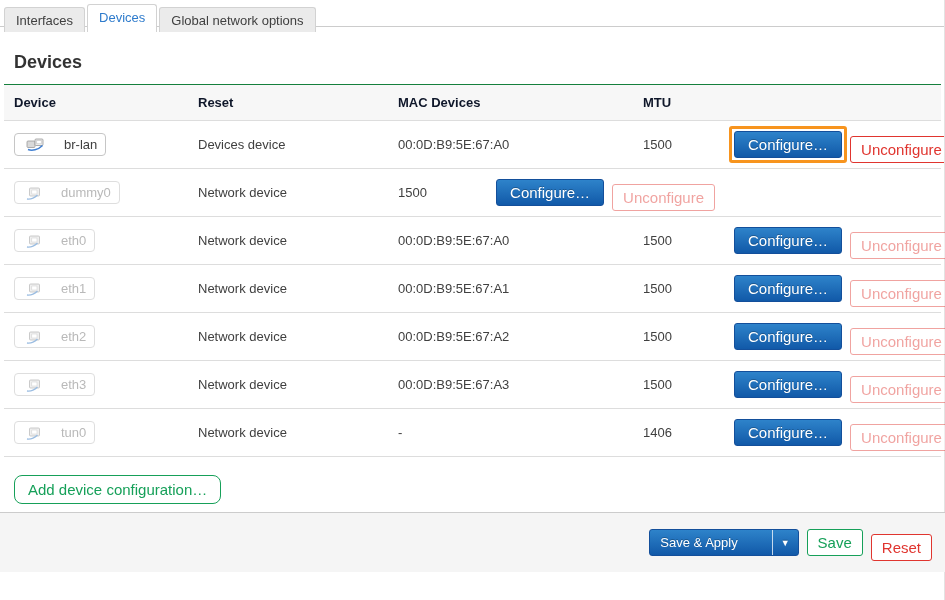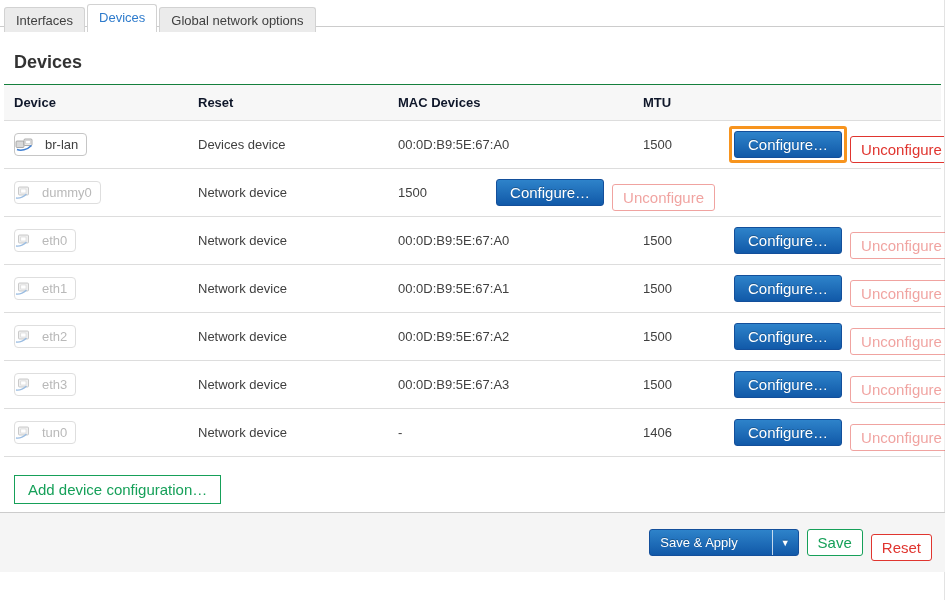--- a/index.html
+++ b/index.html
@@ -31,25 +31,25 @@
     background:#f7f7f7; border-top:1px solid #15803d; border-bottom:1px solid #ddd;
     font-weight:bold; color:#0f172a;
   }
   .thead > div { padding:10px 0 10px 10px; }
   .trow { align-items:center; height:48px; border-bottom:1px solid #ddd; }
   .trow > div { padding-left:10px; }
   .cell-actions { display:flex; justify-content:flex-end; align-items:center; gap:8px; padding-right:9px !important; }
 
   
   .dev-badge {
-    display:inline-flex; align-items:center; gap:11px;
+    display:inline-flex; align-items:center; gap:19px;
     border:1px solid #c6c6c6; border-radius:4px; background:#fff;
-    padding:3px 8px 3px 0; color:#404040;
-  }
-  .dev-badge.inactive { color:#b9b9b9; border-color:#dedede; }
+    padding:3px 8px 3px 11px; color:#404040;
+  }
+  .dev-badge.inactive { color:#b9b9b9; border-color:#dedede;align-items:flex-end; }
   .dev-badge.inactive svg { opacity:.75; }
   .dev-badge svg { display:block; }
 
   
   .btn {
     display:inline-block; border-radius:3px; padding:5px 10px; line-height:15px;
     font-family:"Liberation Sans", sans-serif; font-size:15px; cursor:pointer;
     background:#fff; border:1px solid transparent; white-space:nowrap;
   }
   .btn-blue {
@@ -61,21 +61,21 @@
   .btn-green { color:#16a059; border-color:#16a059; }
   .btn.disabled { opacity:.45; cursor:default; }
 
   .hl-ring {
     display:inline-flex; border:3px solid #f7941e; border-radius:3px;
     padding:2px; margin:-5px;
   }
 
   
   .btn-add {
-    margin:18px 0 0 14px; padding:6px 13px; border-radius:0;text-align:right;
+    margin:18px 0 0 14px; padding:6px 13px; border-radius:8px;text-align:right;
   }
 
   
   .footer {
     position:absolute; left:0; top:512px; width:945px; height:60px;
     background:#f5f5f5; border-top:1px solid #ccc;
     display:flex; align-items:center; justify-content:flex-end; gap:8px;
     padding-right:13px;
   }
   .split-btn {

